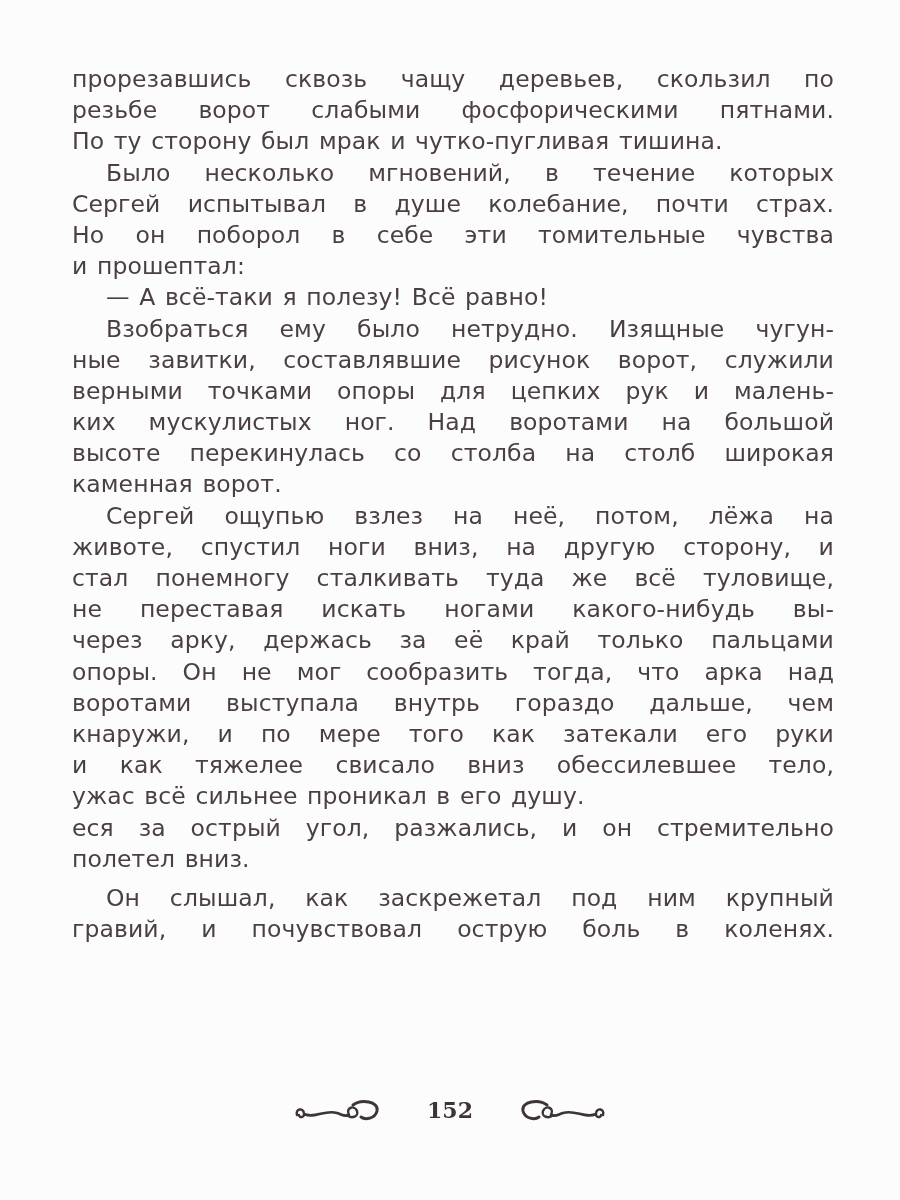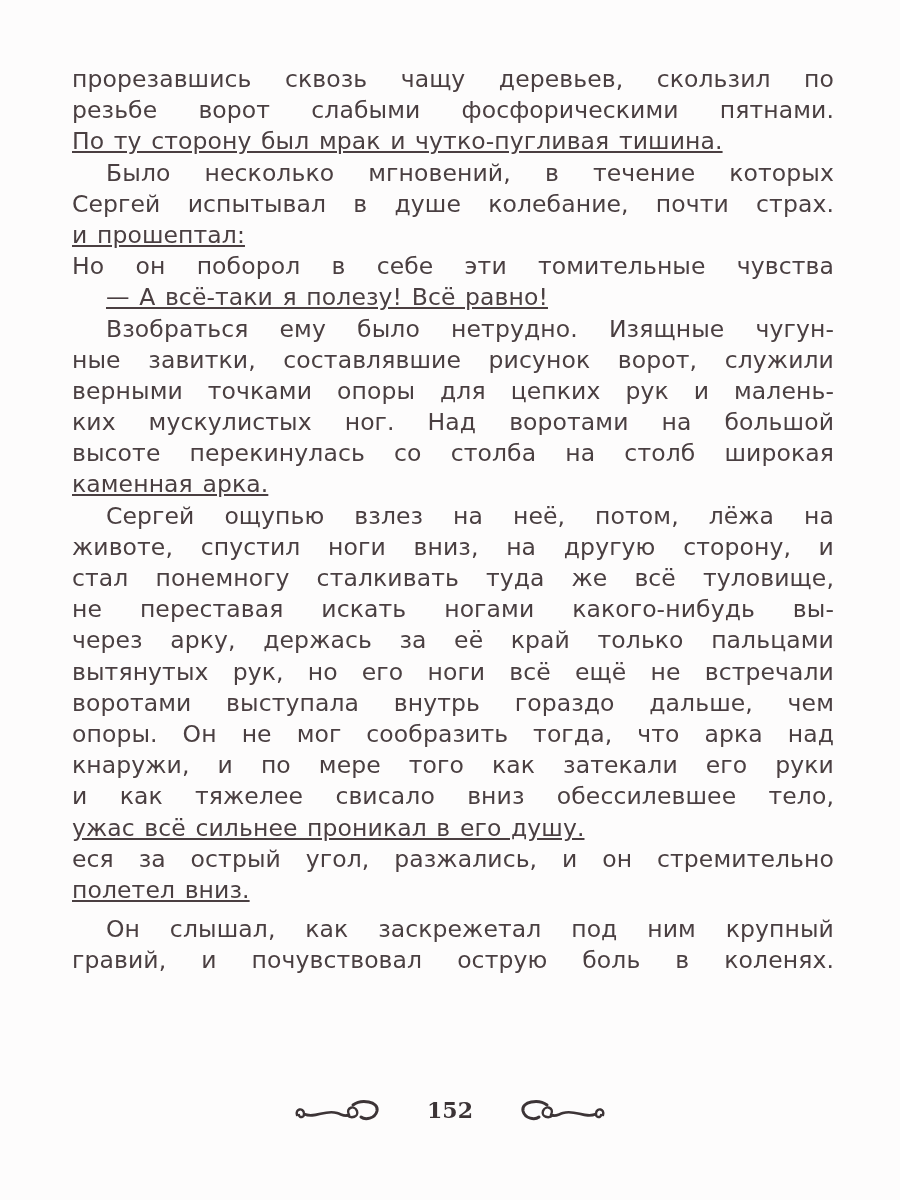--- a/index.html
+++ b/index.html
@@ -27,21 +27,20 @@
       line-height: 31.2px;
       font-size: 23.5px;
       white-space: nowrap;
       text-align: justify;
       text-align-last: justify;
       letter-spacing: 0.1px;
       word-spacing: 2px;
     }
     .line.last {
       text-align-last: left;
-      text-decoration: underline;
     }
     .line.indent {
       padding-left: 34px;
     }
     .para-gap {
       height: 8px;
     }
     .footer {
       position: absolute;
       top: 1088px;
@@ -66,37 +65,36 @@
   </style>
 </head>
 <body>
 
 <div class="page" id="page-body">
     <span class="line">прорезавшись сквозь чащу деревьев, скользил по</span>
     <span class="line">резьбе ворот слабыми фосфорическими пятнами.</span>
     <span class="line last">По ту сторону был мрак и чутко-пугливая тишина.</span>
     <span class="line indent">Было несколько мгновений, в течение которых</span>
     <span class="line">Сергей испытывал в душе колебание, почти страх.</span>
+    <span class="line">Но он поборол в себе эти томительные чувства</span>
     <span class="line last">и прошептал:</span>
-    <span class="line">Но он поборол в себе эти томительные чувства</span>
     <span class="line indent last">— А всё-таки я полезу! Всё равно!</span>
     <span class="line indent">Взобраться ему было нетрудно. Изящные чугун-</span>
     <span class="line">ные завитки, составлявшие рисунок ворот, служили</span>
     <span class="line">верными точками опоры для цепких рук и малень-</span>
     <span class="line">ких мускулистых ног. Над воротами на большой</span>
     <span class="line">высоте перекинулась со столба на столб широкая</span>
-    <span class="line last">каменная арка.</span>
+    <span class="line last">каменная ворот.</span>
     <span class="line indent">Сергей ощупью взлез на неё, потом, лёжа на</span>
     <span class="line">животе, спустил ноги вниз, на другую сторону, и</span>
     <span class="line">стал понемногу сталкивать туда же всё туловище,</span>
     <span class="line">не переставая искать ногами какого-нибудь вы-</span>
     <span class="line">через арку, держась за её край только пальцами</span>
-    <span class="line">вытянутых рук, но его ноги всё ещё не встречали</span>
+    <span class="line">опоры. Он не мог сообразить тогда, что арка над</span>
     <span class="line">воротами выступала внутрь гораздо дальше, чем</span>
-    <span class="line">опоры. Он не мог сообразить тогда, что арка над</span>
     <span class="line">кнаружи, и по мере того как затекали его руки</span>
     <span class="line">и как тяжелее свисало вниз обессилевшее тело,</span>
     <span class="line last">ужас всё сильнее проникал в его душу.</span>
     <span class="line">еся за острый угол, разжались, и он стремительно</span>
     <span class="line last">полетел вниз.</span>
     <div class="para-gap"></div>
     <span class="line indent">Он слышал, как заскрежетал под ним крупный</span>
     <span class="line">гравий, и почувствовал острую боль в коленях.</span>
   </div>
 

